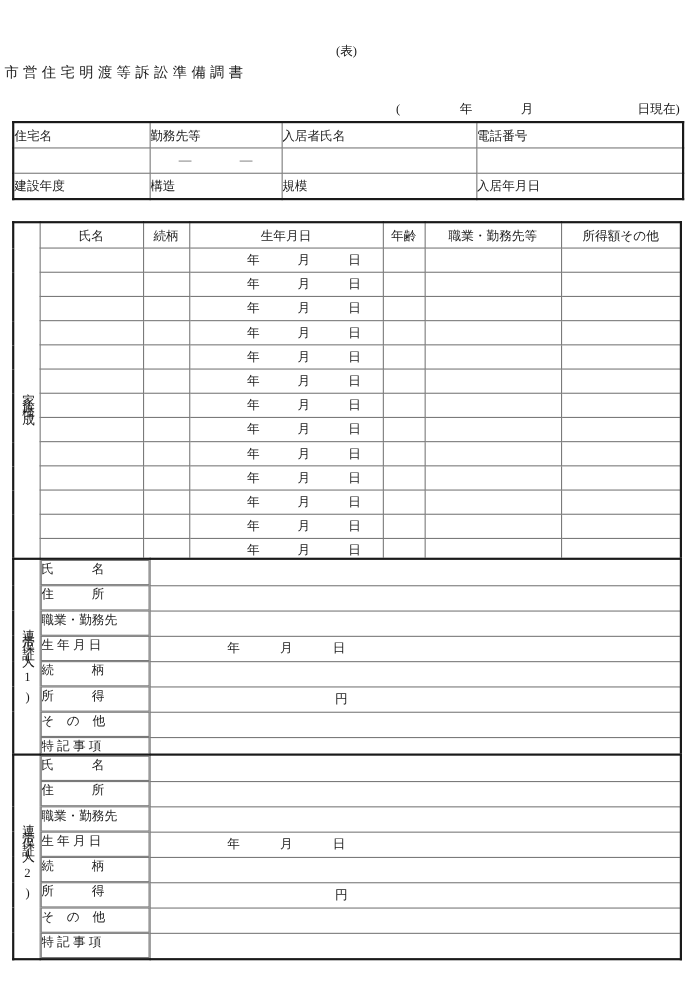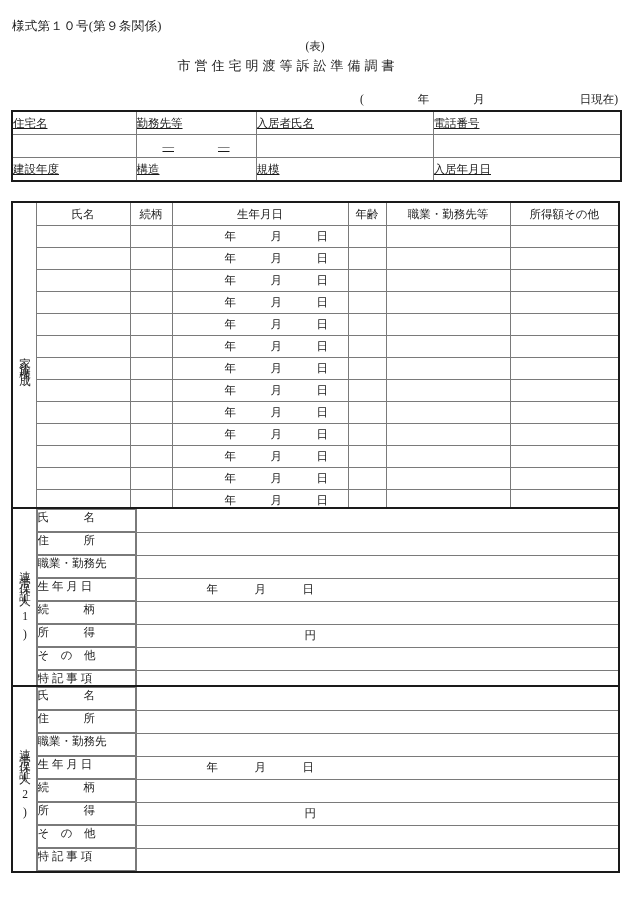--- a/index.html
+++ b/index.html
@@ -38,21 +38,20 @@
     top: 39px;
     width: 630px;
     text-align: center;
     font-size: 11.5px;
   }
   .title-main {
     position: absolute;
     left: 0;
     top: 57px;
     width: 572px;
-    text-align: center;
     font-size: 13px;
     letter-spacing: 4px;
     text-indent: 4px;
   }
   .date-line {
     position: absolute;
     top: 92px;
     left: 360px;
     width: 258px;
     font-size: 11.5px;
@@ -92,21 +91,21 @@
     padding: 0 9px 0 11px;
     white-space: nowrap;
   }
   .right-pad {
     text-align: right;
     padding-right: 12px;
     white-space: nowrap;
   }
 
   
-  #header-table { left: 11px; top: 110px; width: 609px; text-decoration: underline; }
+  #header-table { left: 11px; top: 110px; width: 609px; }
   #header-table td { height: 22px; }
 
   
   .ymd {
     display: flex;
     white-space: nowrap;
     justify-content: flex-end;
     padding-right: 10px;
   }
   .ymd span { display: inline-block; width: 58px; text-align: left; }
@@ -171,21 +170,20 @@
     gap: 44px;
     white-space: nowrap;
     color: #444;
   }
 </style>
 </head>
 <body>
 
 <div class="page">
 
-  <div class="form-no">様式第１０号(第９条関係)</div>
   <div class="title-omote">(表)</div>
   <div class="title-main">市営住宅明渡等訴訟準備調書</div>
 
   <div class="date-line">
     <span class="paren">(</span>
     <span class="yy">年</span>
     <span class="mm">月</span>
     <span class="dd">日現在)</span>
   </div>
 

